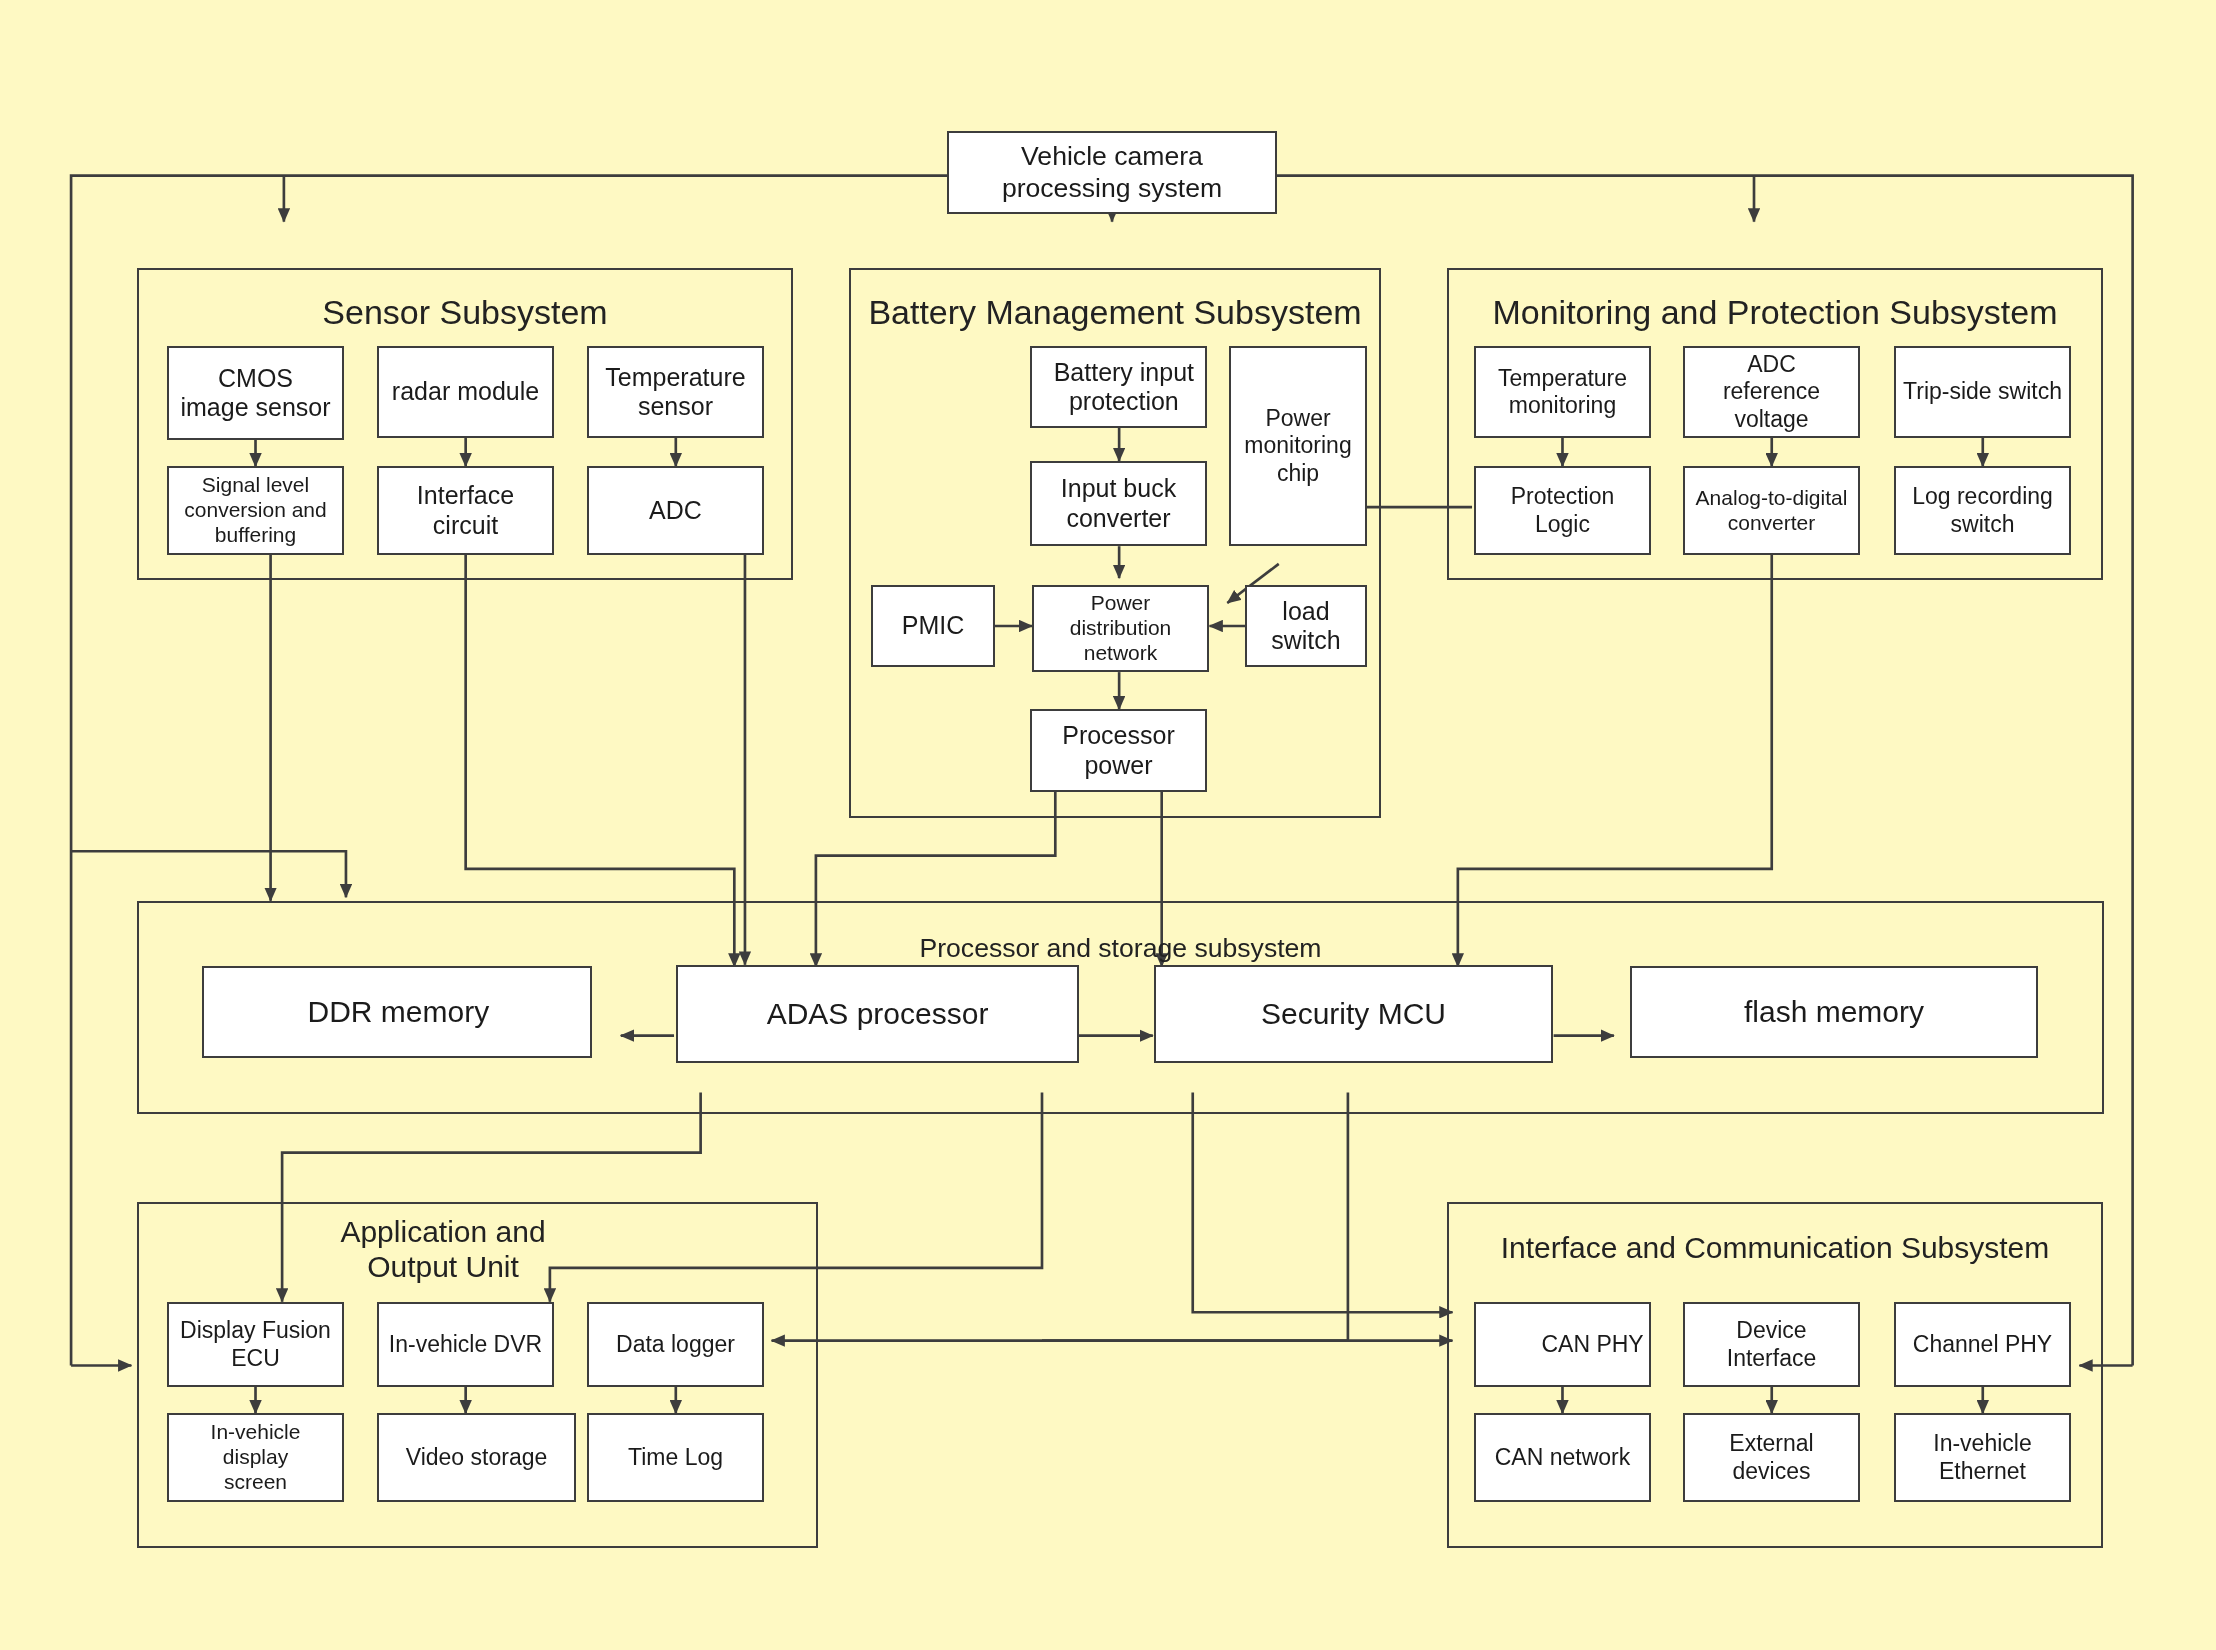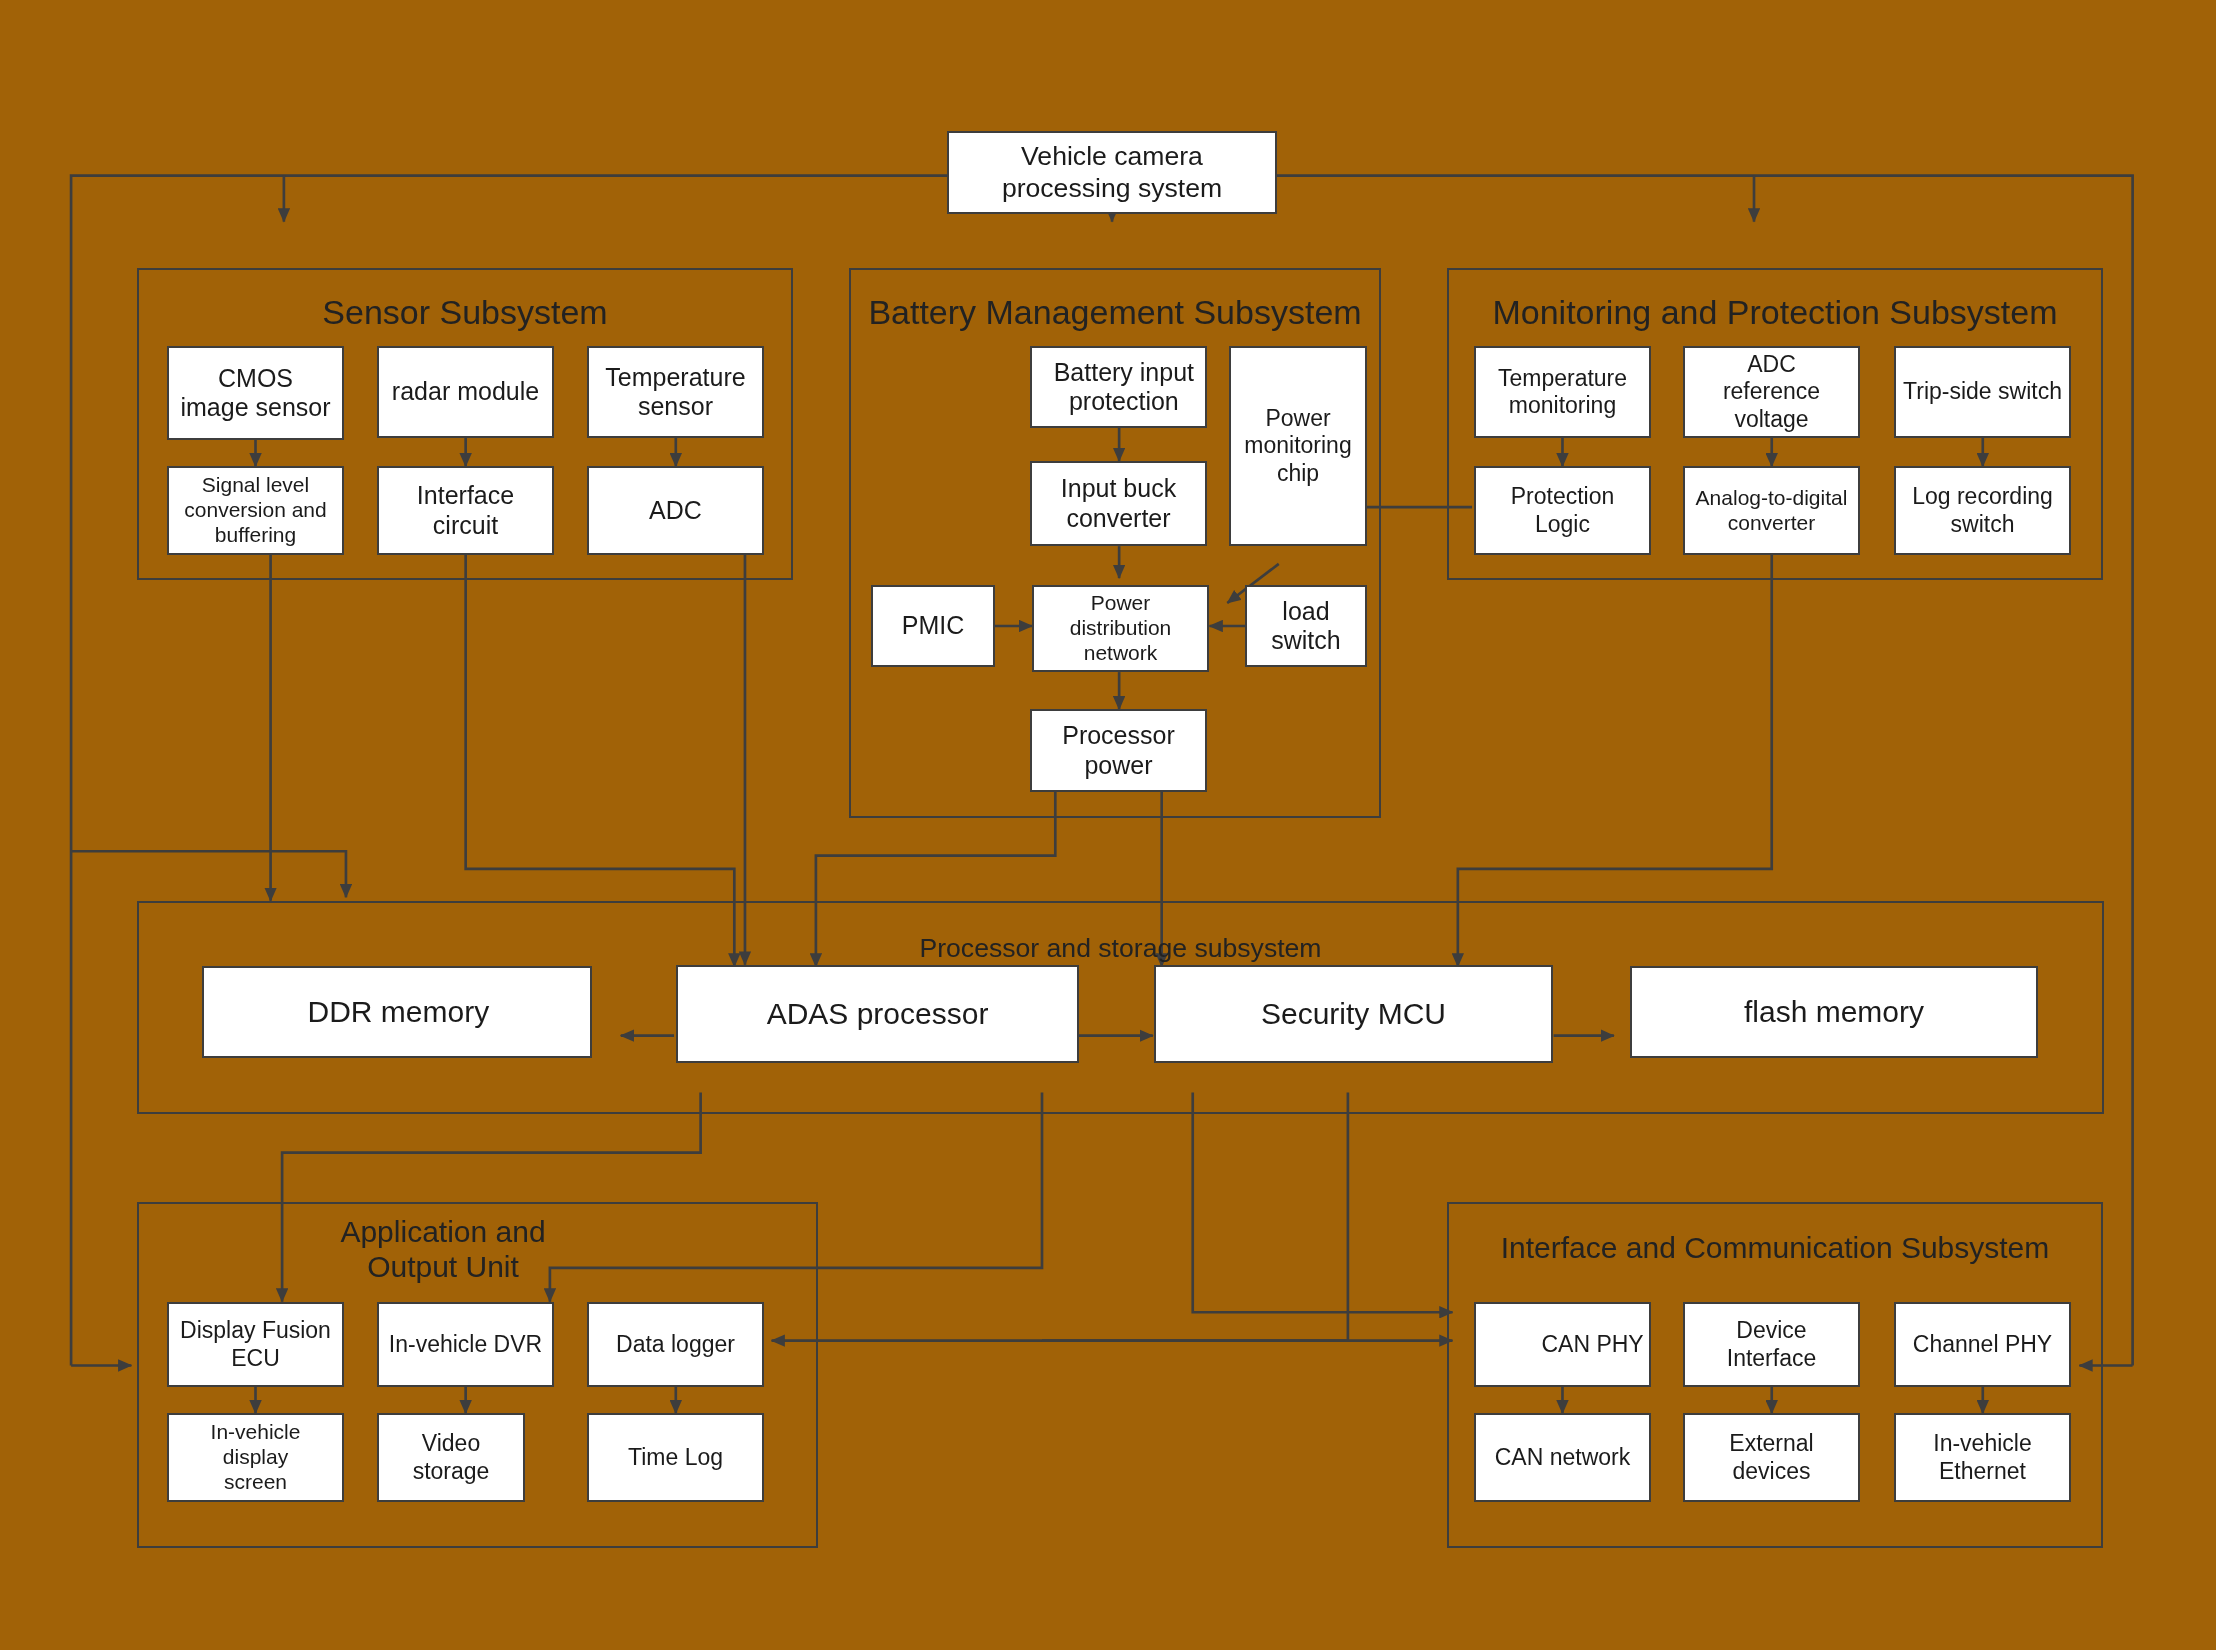--- a/index.html
+++ b/index.html
@@ -1,18 +1,18 @@
 <!DOCTYPE html>
 <html style="font-size:14px"><head>
 <meta charset="utf-8">
 <title>Vehicle camera processing system block diagram</title>
 <style>
   html,body{margin:0;padding:0;background:#ffffff;}
   body{font-family:"Liberation Sans","DejaVu Sans",sans-serif;}
-  #stage{position:relative;width:2217px;height:1651px;background:#a16207;overflow:hidden;}
+  #stage{position:relative;width:2217px;height:1651px;background:#fef9c3;overflow:hidden;}
   svg#wires{position:absolute;left:0;top:0;width:2217px;height:1651px;pointer-events:none;}
   .grp{position:absolute;border:2.7px solid #3d3d3d;background:transparent;box-sizing:border-box;}
   .grp-title{position:absolute;left:0;right:0;text-align:center;color:#222;font-size:30px;line-height:1.15;white-space:pre-line;}
   .node{position:absolute;border:2.7px solid #3d3d3d;background:#ffffff;box-sizing:border-box;display:flex;align-items:center;justify-content:center;text-align:center;color:#1b1b1b;padding:1.8px 5.3px;}
   .node span{display:block;width:100%;line-height:1.18;white-space:pre-line;}
   .f30{font-size:26.6px;}
   .f28{font-size:25px;}
   .f26{font-size:23px;}
   .f24{font-size:21px;}
   .f38{font-size:34px;}
@@ -218,21 +218,21 @@
   </div>
   <div class="node f26" style="left:587px;top:1302px;width:177px;height:85px;">
     <span>Data logger</span>
   </div>
 
   <div class="node f24" style="left:167px;top:1413px;width:177px;height:89px;">
     <span>In-vehicle
 display
 screen</span>
   </div>
-  <div class="node f26" style="left:377px;top:1413px;width:148px;height:89px;">
+  <div class="node f26" style="left:377px;top:1413px;width:199px;height:89px;">
     <span>Video storage</span>
   </div>
   <div class="node f26" style="left:587px;top:1413px;width:177px;height:89px;">
     <span>Time Log</span>
   </div>
 
   <div class="grp" style="left:1447px;top:1202px;width:656px;height:346px;"></div>
   <div class="grp-title f34" style="left:1447px;top:1231px;width:656px;">Interface and Communication Subsystem</div>
 
   <div class="node f26" style="left:1474px;top:1302px;width:177px;height:85px;text-align:right;">

